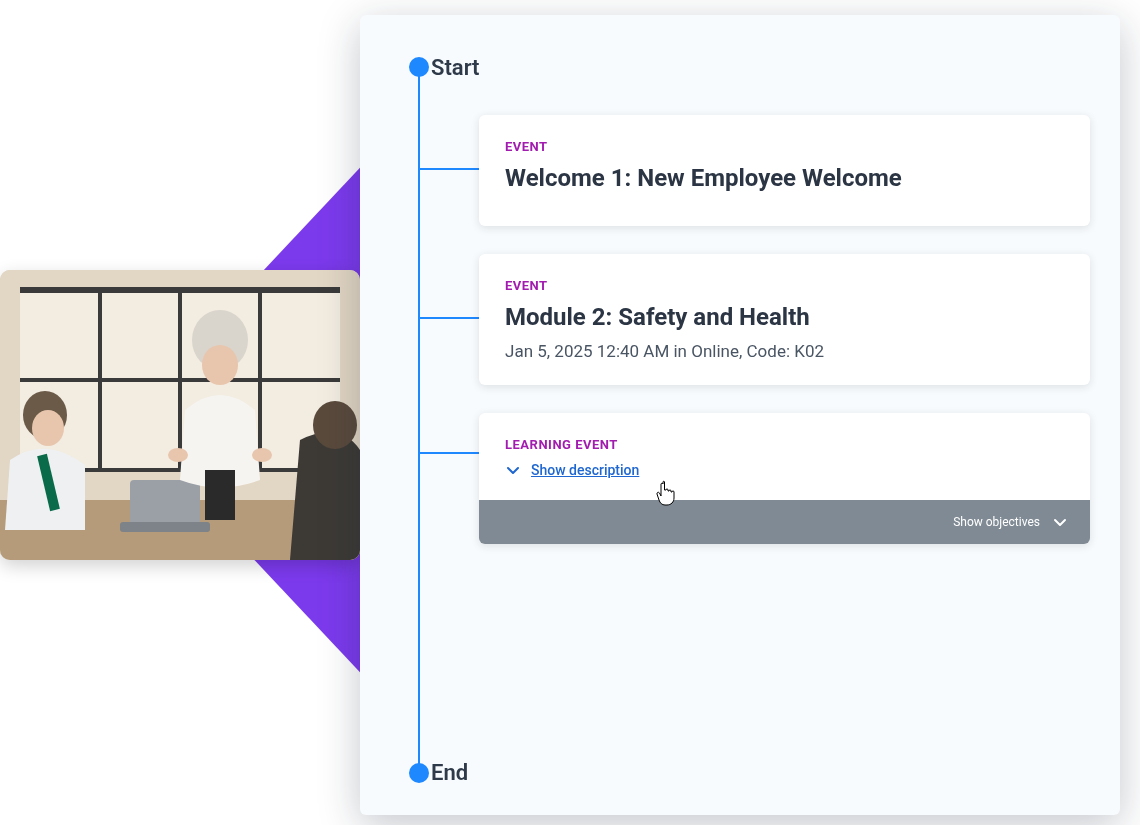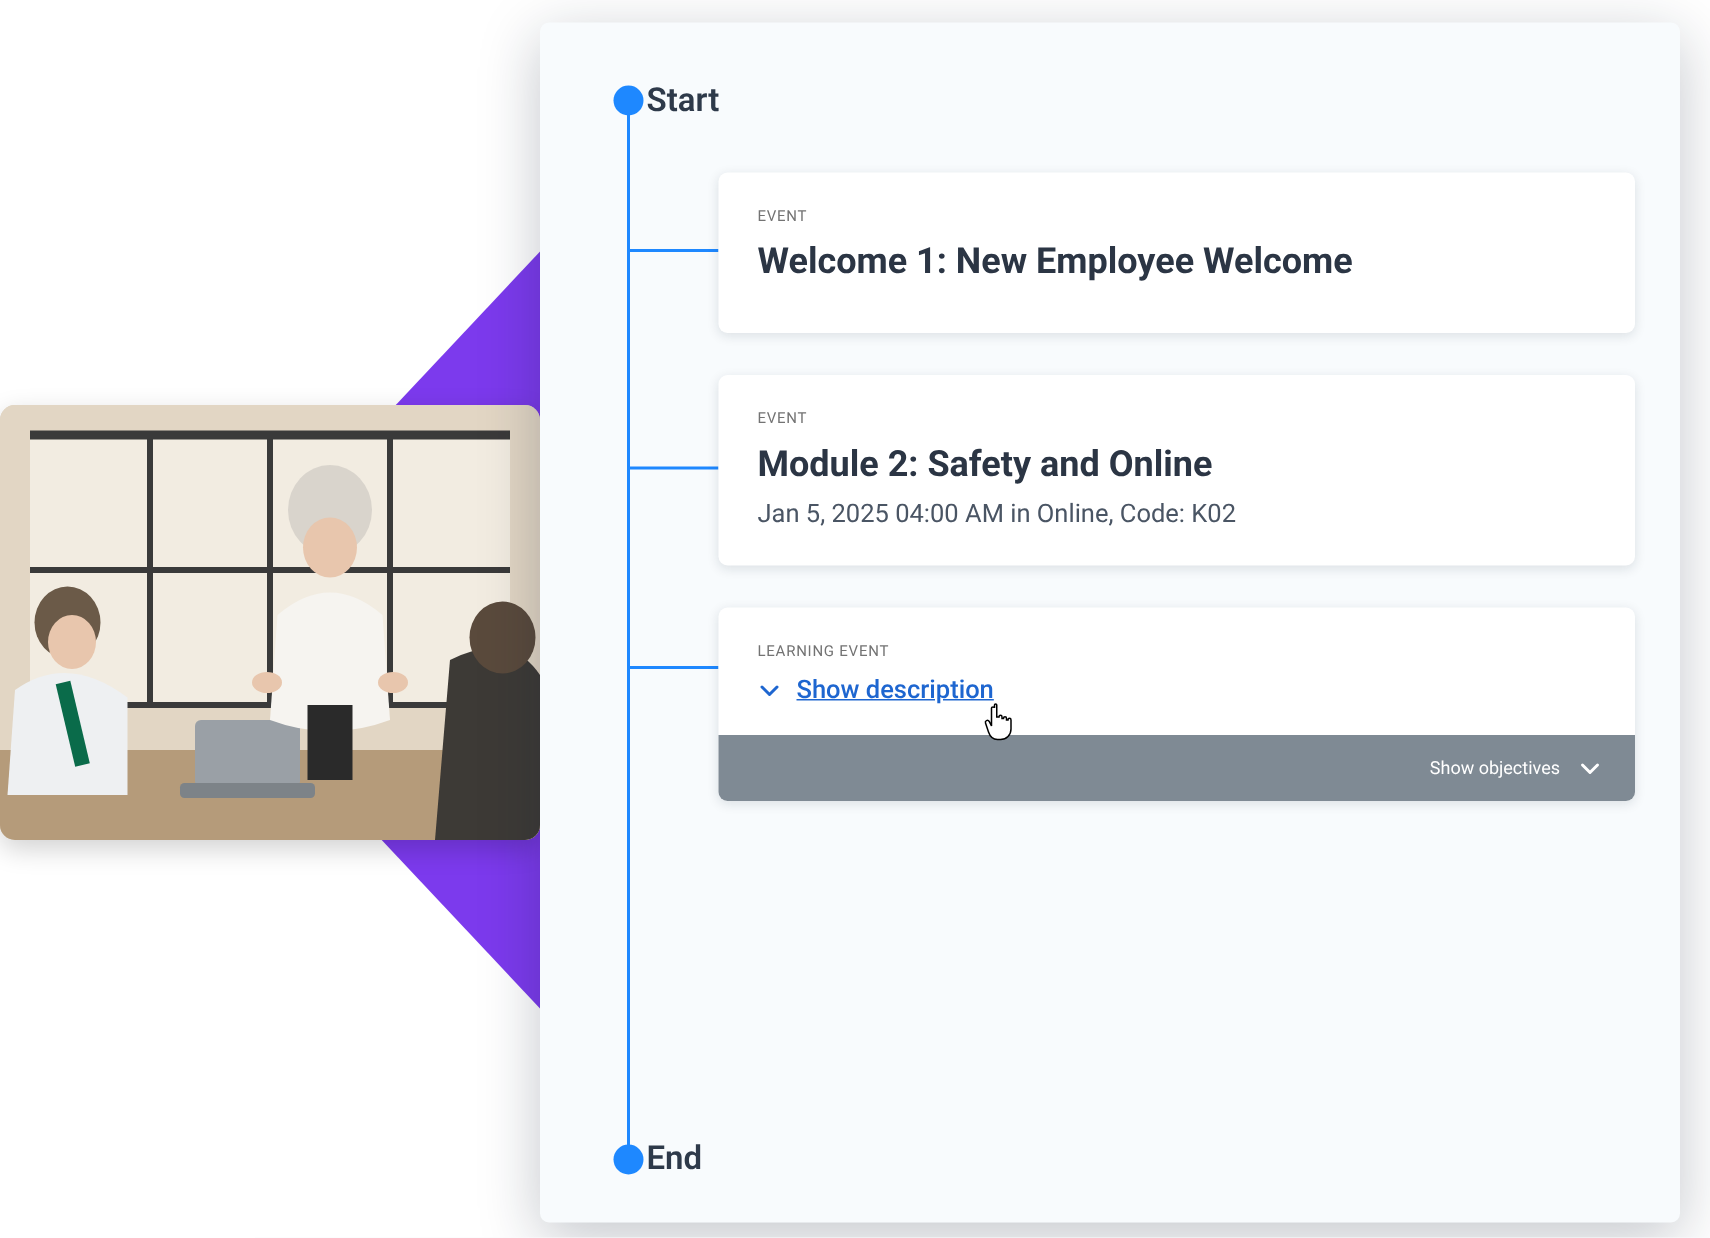--- a/index.html
+++ b/index.html
@@ -109,43 +109,43 @@
     background: #1e88ff;
   }
   .card {
     background: #ffffff;
     border-radius: 6px;
     box-shadow: 0 2px 8px rgba(20,30,50,0.12);
     padding: 24px 26px 24px 26px;
     position: relative;
   }
   .card .tag {
-    font-size: 10px;
-    font-weight: 400;
+    font-size: 13px;
+    font-weight: 700;
     letter-spacing: 0.5px;
-    color: #737373;
+    color: #a21caf;
     margin-bottom: 10px;
   }
   .card .title {
     font-size: 24px;
     font-weight: 700;
     color: #2b3544;
     margin-bottom: 10px;
   }
   .card .meta {
     font-size: 17px;
     color: #4a5564;
   }
 
   .show-desc {
     display: inline-flex;
     align-items: center;
     gap: 10px;
     color: #1e66d0;
-    font-size: 17px;
+    font-size: 14px;
     font-weight: 500;
     cursor: pointer;
     position: relative;
   }
   .show-desc .text { text-decoration: underline; }
   .chevron {
     display: inline-block;
   }
   .chevron svg { display: block; }
 
@@ -224,22 +224,22 @@
         <div class="card">
           <div class="tag">EVENT</div>
           <div class="title">Welcome 1: New Employee Welcome</div>
         </div>
       </div>
 
       <div class="card-wrap">
         <div class="connector"></div>
         <div class="card">
           <div class="tag">EVENT</div>
-          <div class="title">Module 2: Safety and Online</div>
-          <div class="meta">Jan 5, 2025 04:00 AM in Online, Code: K02</div>
+          <div class="title">Module 2: Safety and Health</div>
+          <div class="meta">Jan 5, 2025 12:40 AM in Online, Code: K02</div>
         </div>
       </div>
 
       <div class="card-wrap">
         <div class="connector" style="top:30%"></div>
         <div class="card">
           <div class="tag">LEARNING EVENT</div>
           <div class="show-desc">
             <span class="chevron">
               <svg width="16" height="16" viewBox="0 0 16 16">

